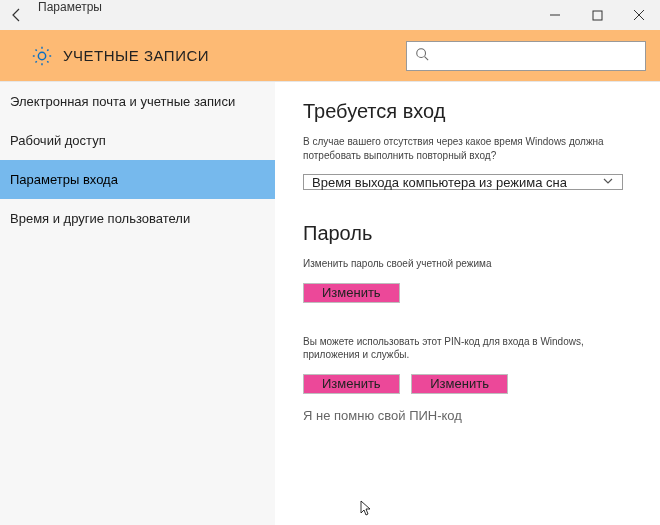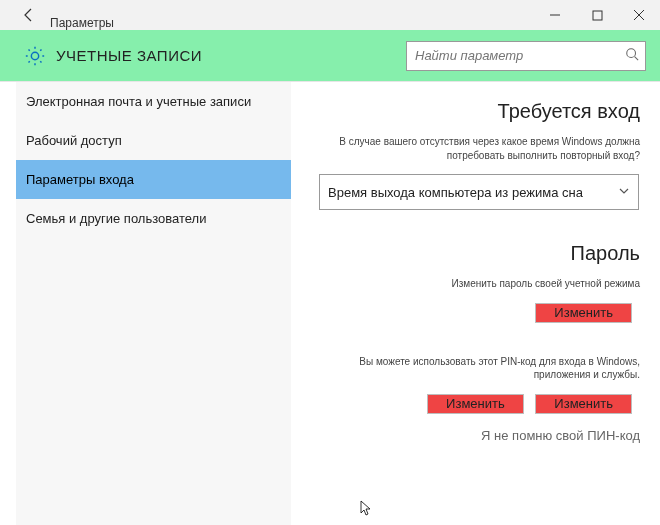--- a/index.html
+++ b/index.html
@@ -9,46 +9,46 @@
     width: 660px;
     height: 525px;
     overflow: hidden;
     color: #000;
     font-size: 13px;
   }
   .titlebar {
     height: 30px;
     background: #f2f2f2;
     display: flex;
-    align-items: flex-end;
-    padding: 0 0 0 14px;
+    align-items: flex-start;
+    padding: 0 0 0 2px;
   }
   .back-btn {
     width: 30px; height: 30px;
     display: flex; align-items: center; justify-content: center;
     font-size: 16px;
     color: #333;
   }
   .titlebar .title {
     font-size: 12px;
     color: #333;
     margin-left: 6px;
   }
   .win-controls { margin-left: auto; display: flex; }
   .win-btn {
     width: 42px; height: 30px;
     display: flex; align-items: center; justify-content: center;
     color: #333;
   }
   .header {
     height: 52px;
-    background: #86efac;
-    display: flex;
-    align-items: center;
-    padding: 0 14px 0 24px;
+    background: #fdba74;
+    display: flex;
+    align-items: center;
+    padding: 0 14px 0 31px;
     border-bottom: 1px solid #e6e6e6;
   }
   .gear { margin-right: 10px; display:flex; align-items:center; }
   .page-title {
     font-size: 15px;
     letter-spacing: 0.5px;
     color: #222;
     font-weight: 400;
   }
   .search-wrap {
@@ -68,21 +68,20 @@
     font-size: 13px;
     font-family: inherit;
     font-style: italic;
     color: #666;
     background: transparent;
   }
   .content {
     display: flex;
     height: calc(525px - 30px - 52px);
     background: #fff;
-    margin-left: 16px;
   }
   .sidebar {
     width: 275px;
     background: #f7f7f7;
     overflow-y: auto;
   }
   .side-item {
     padding: 12px 10px;
     font-size: 13px;
     color: #222;
@@ -104,44 +103,44 @@
     margin-bottom: 12px;
   }
   .section-p {
     font-size: 10px;
     color: #444;
     line-height: 1.35;
     margin-bottom: 12px;
   }
   .dropdown {
     border: 1px solid #999;
-    height: 36px;
+    height: 16px;
     width: 320px;
     display: flex;
     align-items: center;
     padding: 0 8px;
     background: #fff;
     font-size: 13px;
     color: #222;
   }
   .dropdown .chev { margin-left: auto; }
   .btn {
     display: inline-flex;
     align-items: center;
     justify-content: center;
     height: 20px;
     padding: 0 18px;
-    background: #ef4444;
+    background: #ec4899;
     border: 1px solid #bdbdbd;
     font-size: 13px;
     color: #222;
     cursor: pointer;
     margin-right: 8px;
   }
-  .section { margin-bottom: 32px; text-align: right; }
+  .section { margin-bottom: 32px; }
   .link-text {
     font-size: 13px;
     color: #666;
     margin-top: 14px;
   }
   .cursor {
     position: absolute;
     left: 356px;
     top: 500px;
     pointer-events: none;
@@ -178,36 +177,35 @@
 </div>
 
 <div class="header">
   <span class="gear">
     <svg width="22" height="22" viewBox="0 0 24 24">
         <path fill="none" stroke="#0a6fc2" stroke-width="1.6" d="M12 8a4 4 0 1 0 0 8 4 4 0 0 0 0-8zM12 2v2M12 20v2M4.9 4.9l1.4 1.4M17.7 17.7l1.4 1.4M2 12h2M20 12h2M4.9 19.1l1.4-1.4M17.7 6.3l1.4-1.4"></path>
       </svg>
   </span>
   <div class="page-title">УЧЕТНЫЕ ЗАПИСИ</div>
   <div class="search-wrap">
-    <input type="text" placeholder="Найти параметр" style="">
     <span>
       <svg width="14" height="14" viewBox="0 0 16 16">
           <circle cx="7" cy="7" r="5" stroke="#666" stroke-width="1.2" fill="none"></circle>
           <line x1="11" y1="11" x2="15" y2="15" stroke="#666" stroke-width="1.2"></line>
         </svg>
     </span>
   </div>
 </div>
 
 <div class="content">
   <div class="sidebar">
     <div class="side-item"><span>Электронная почта и учетные записи</span></div>
     <div class="side-item"><span>Рабочий доступ</span></div>
     <div class="side-item selected"><span>Параметры входа</span></div>
-    <div class="side-item"><span>Семья и другие пользователи</span></div>
+    <div class="side-item"><span>Время и другие пользователи</span></div>
   </div>
 
   <div class="main">
 
     <div class="section">
       <div class="section-h">Требуется вход</div>
       <div class="section-p">В случае вашего отсутствия через какое время Windows должна потребовать выполнить повторный вход?</div>
       <div class="dropdown">
         <span>Время выхода компьютера из режима сна</span>
         <span class="chev">

